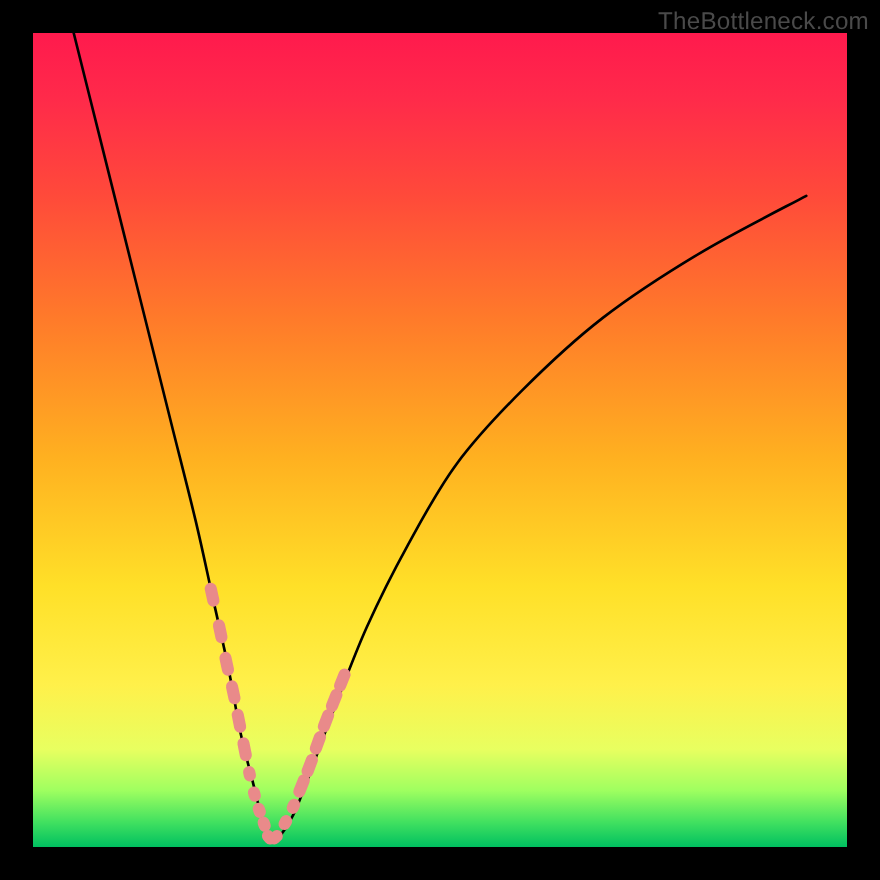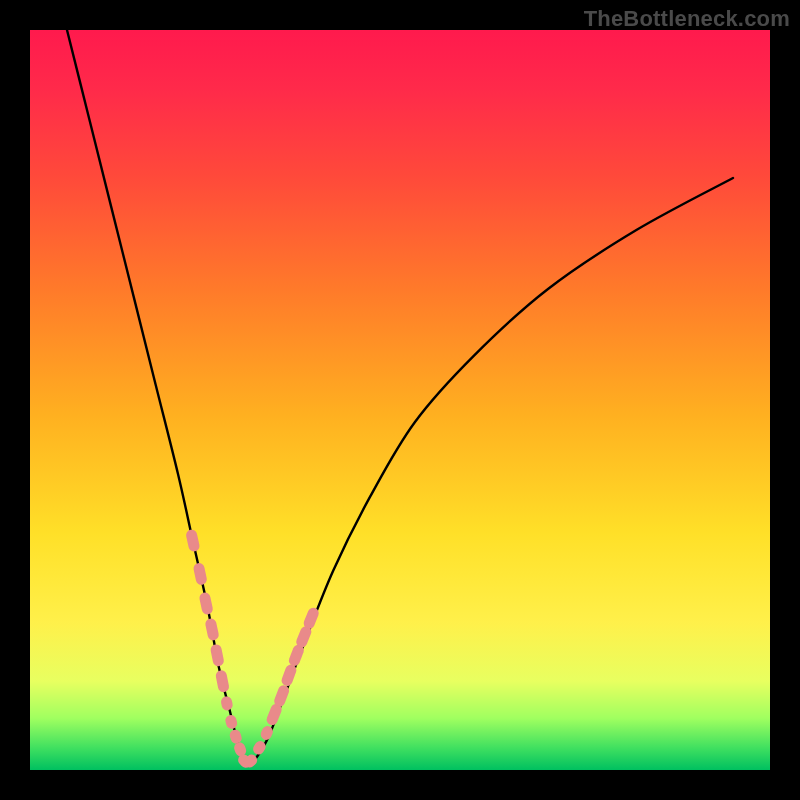--- a/index.html
+++ b/index.html
@@ -40,21 +40,21 @@
       #40e060 97%,
       #00c060 100%
     );
   }
   .attribution {
     position: absolute;
     top: 6px;
     right: 10px;
     color: #4a4a4a;
     font-size: 22px;
-    font-weight: 700;
+    font-weight: 400;
     letter-spacing: 0.2px;
   }
   svg.curve {
     position: absolute;
     left: 0;
     top: 0;
     width: 740px;
     height: 740px;
   }
 </style>

